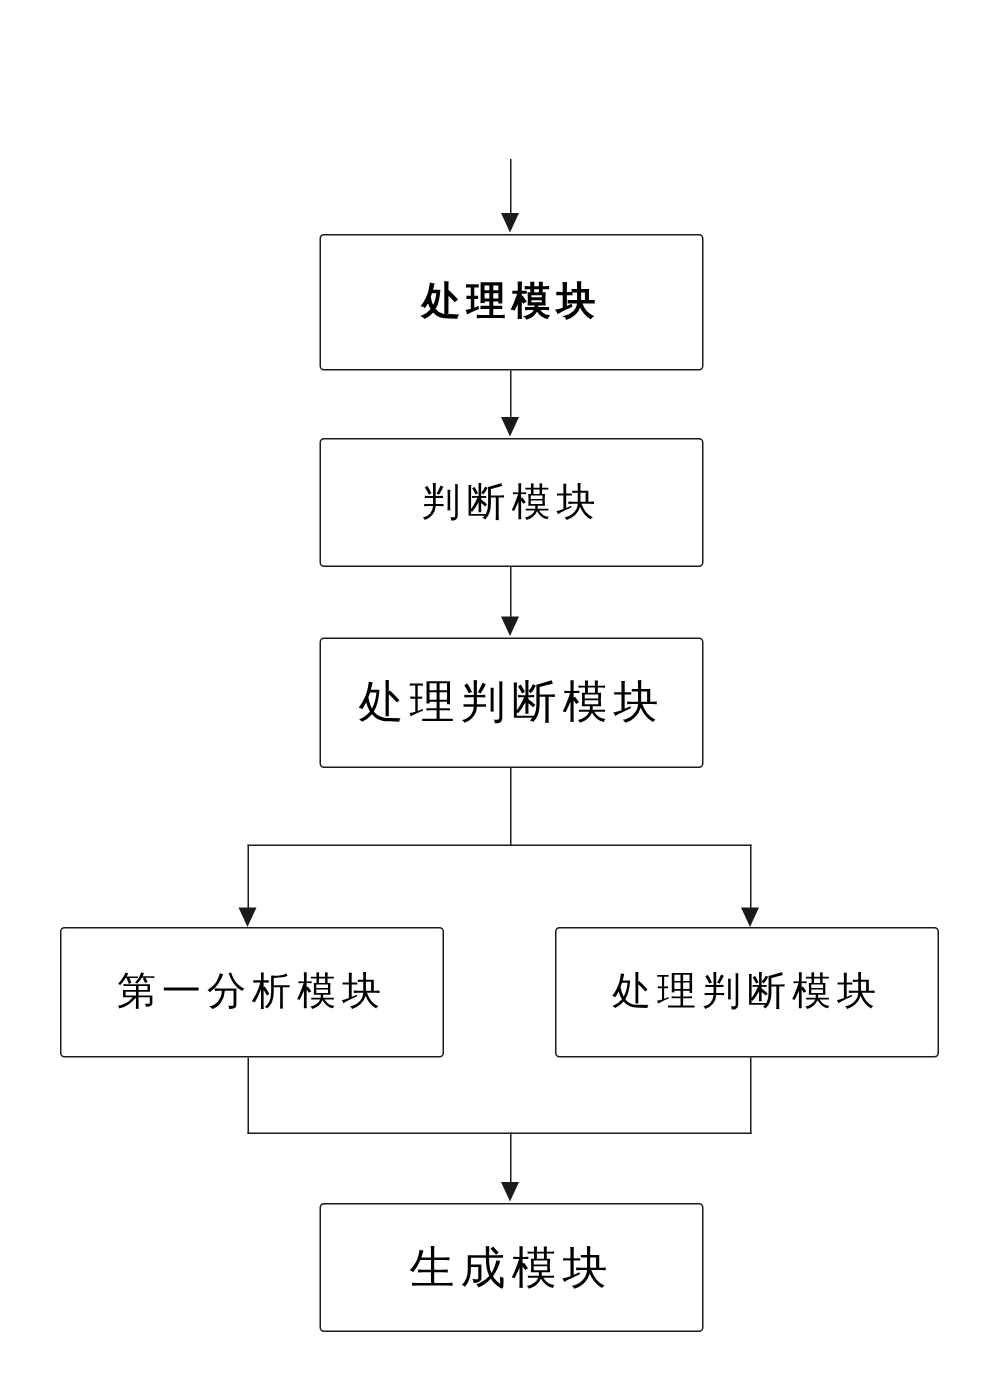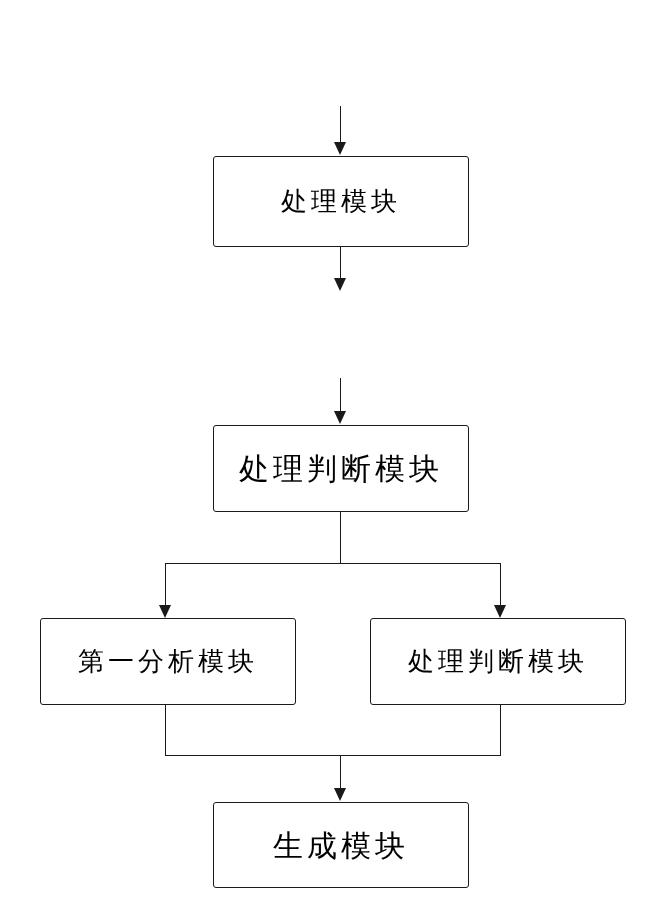--- a/index.html
+++ b/index.html
@@ -91,24 +91,27 @@
     <div class="vline" style="left:500px; top:705px; height:51px;"></div>
 
     <div class="hline" style="left:165px; top:755px; width:336px;"></div>
 
     <div class="vline" style="left:340px; top:755px; height:34px;"></div>
     <div class="arrowhead" style="left:333.5px; top:788px;"></div>
 
   </div>
 
 
-  <div class="node size-normal" style="left:213px; top:156px; width:256px; height:91px;">
+  <div class="node size-normal" style="left:213px; top:156px; width:256px; height:91px;font-weight:bold;">
     <span class="node-label">处理模块</span>
   </div>
 
+  <div class="node size-normal" style="left:213px; top:292px; width:256px; height:86px;">
+    <span class="node-label">判断模块</span>
+  </div>
 
   <div class="node size-normal" style="left:40px; top:618px; width:256px; height:87px;">
     <span class="node-label">第一分析模块</span>
   </div>
 
   <div class="node size-large" style="left:213px; top:425px; width:256px; height:87px;">
     <span class="node-label">处理判断模块</span>
   </div>
 
   <div class="node size-normal" style="left:370px; top:618px; width:256px; height:87px;">

